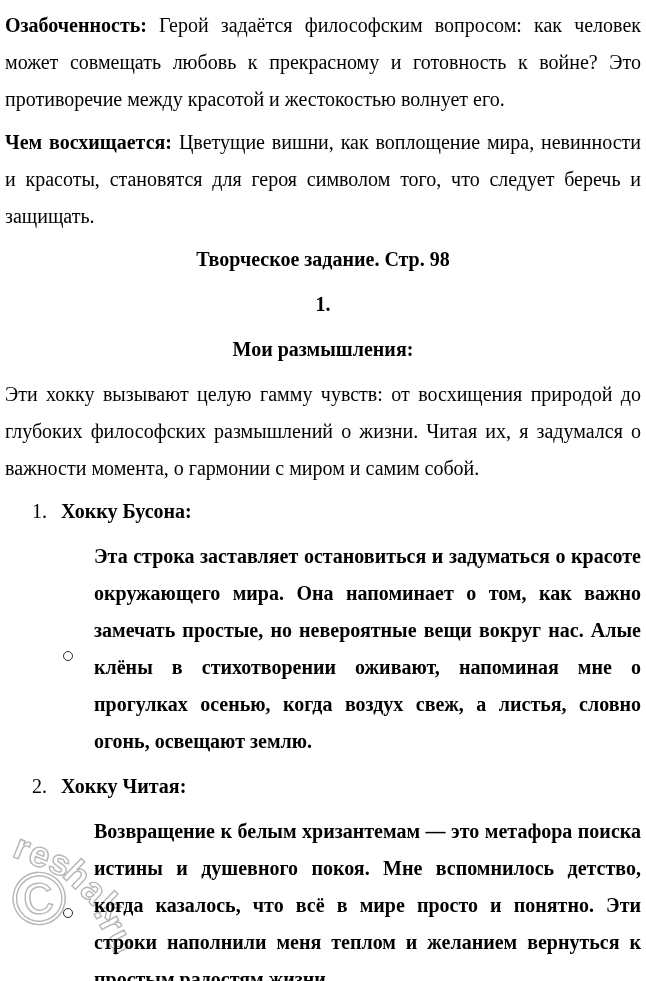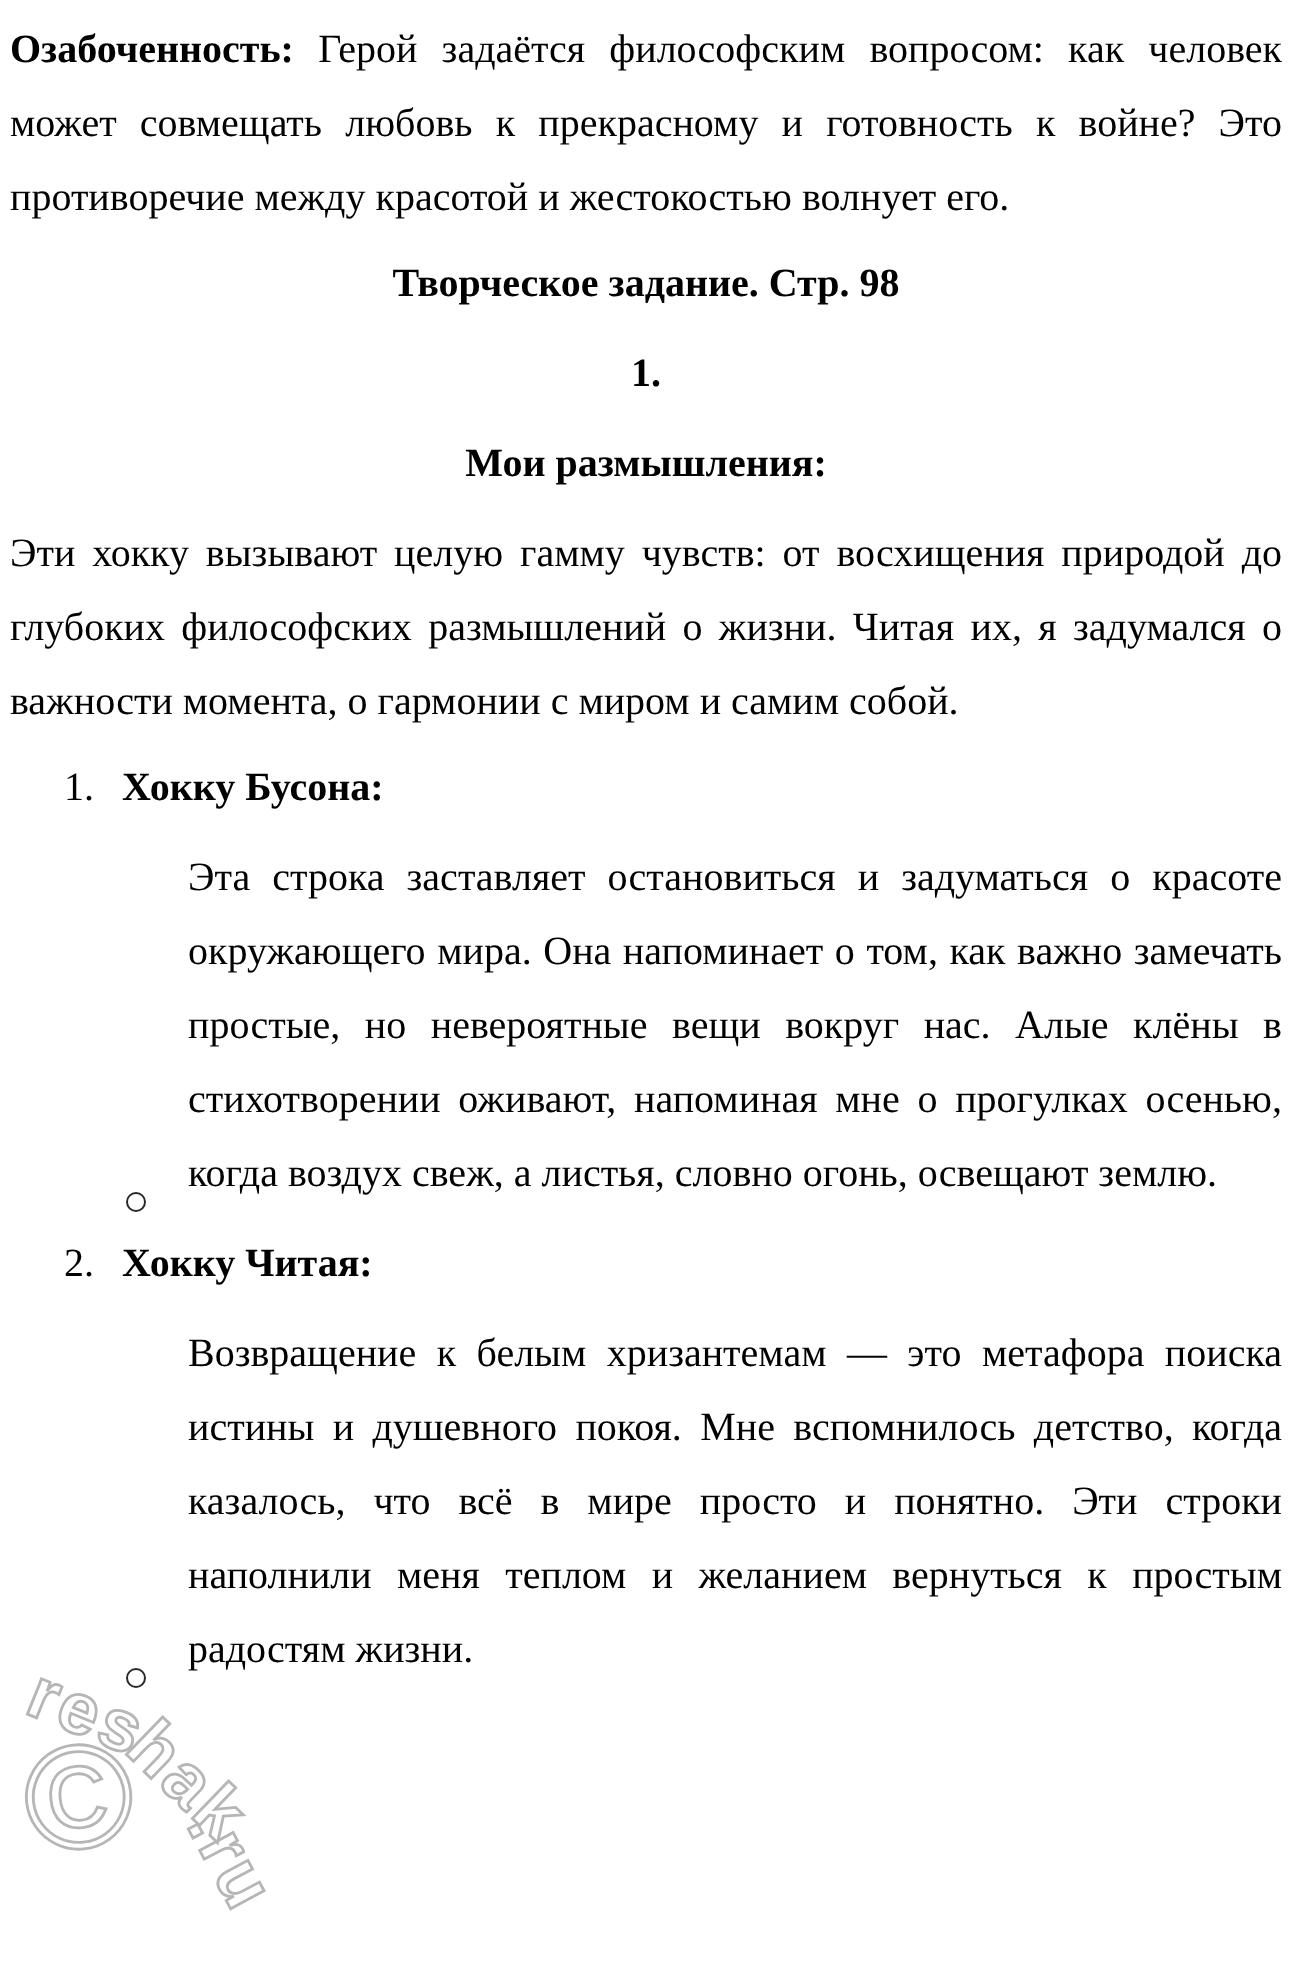--- a/index.html
+++ b/index.html
@@ -42,21 +42,22 @@
   .li-num {
     display: inline-block;
     width: 29px;
     font-weight: normal;
   }
 
   .bullet-row {
     margin: 0 0 8px 0;
     padding-left: 58px;
     display: flex;
-    align-items: flex-end;
+    align-items: center;
+    font-weight: bold;
   }
   .bullet {
     flex: none;
     width: 8px;
     height: 8px;
     border: 1.4px solid #2a2a2a;
     border-radius: 50%;
     margin-top: 14px;
     margin-right: 21px;
     background: #ffffff;
@@ -107,20 +108,21 @@
   <span class="wm-seg wm-s1">res</span>
   <span class="wm-seg wm-s2">hak</span>
   <span class="wm-seg wm-s3">.ru</span>
   <span class="wm-copy">©</span>
 </div>
 
 <div class="content">
 
   <p class="para"><b class="lead">Озабоченность:</b> <span>Герой задаётся философским вопросом: как человек может совмещать любовь к прекрасному и готовность к войне? Это противоречие между красотой и жестокостью волнует его.</span></p>
 
+  <p class="para"><b class="lead">Чем восхищается:</b> <span>Цветущие вишни, как воплощение мира, невинности и красоты, становятся для героя символом того, что следует беречь и защищать.</span></p>
 
   <div class="heading">Творческое задание. Стр. 98</div>
 
   <div class="heading">1.</div>
 
   <div class="heading">Мои размышления:</div>
 
   <p class="para">Эти хокку вызывают целую гамму чувств: от восхищения природой до глубоких философских размышлений о жизни. Читая их, я задумался о важности момента, о гармонии с миром и самим собой.</p>
 
   <div class="list-item"><span class="li-num">1.</span><b>Хокку Бусона:</b></div>

